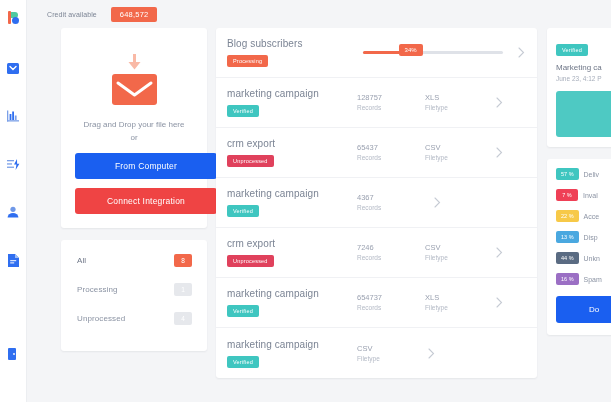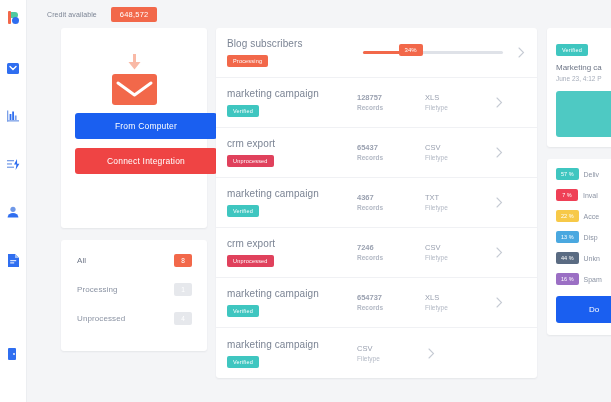--- a/index.html
+++ b/index.html
@@ -89,21 +89,21 @@
   .lr-name { width: 130px; flex: 0 0 130px; }
   .lr-title { font-size: 10px; color: #7b8494; letter-spacing: .1px; }
   .badge {
     display: inline-block; margin-top: 5px;
     font-size: 5.5px; color: #fff; padding: 3px 6px;
     border-radius: 2px; letter-spacing: .2px;
   }
   .badge-processing { background: #f2684a; }
   .badge-verified { background: #3fc6c0; }
   .badge-unprocessed { background: #e0415c; }
-  .lr-records { width: 68px; flex: 0 0 68px; font-weight: bold; }
+  .lr-records { width: 68px; flex: 0 0 68px; }
   .lr-ftype { width: 62px; flex: 0 0 62px; }
   .cellbig { font-size: 7.5px; color: #9aa1b0; line-height: 11px; }
   .cellsub { font-size: 6.5px; color: #b3b9c5; line-height: 10px; }
   .lr-prog { flex: 1 1 auto; display: flex; align-items: center; padding: 0 6px; }
   .prog-track {
     position: relative; width: 100%; height: 3px;
     background: #dfe2e8; border-radius: 2px;
   }
   .prog-fill { position: absolute; left: 0; top: 0; height: 3px; background: #f2684a; border-radius: 2px; }
   .prog-bubble {
@@ -220,20 +220,24 @@
             <svg class="dz-arrow" width="13" height="16" viewBox="0 0 13 16">
               <rect x="5" y="0" width="3" height="9" fill="#f9b9a6"></rect>
               <path d="M0.5 8 L6.5 15.5 L12.5 8 z" fill="#f9b9a6"></path>
             </svg>
             <svg class="envelope" width="45" height="31" viewBox="0 0 45 31">
               <rect x="0" y="0" width="45" height="31" rx="3" fill="#f2684a"></rect>
               <path d="M6 9 L22.5 21 L39 9" stroke="#ffffff" stroke-width="3" fill="none" stroke-linecap="round" stroke-linejoin="round"></path>
             </svg>
           </div>
 
+          <div class="dz-text">
+            <div>Drag and Drop your file here</div>
+            <div>or</div>
+          </div>
 
           <button class="btn btn-blue">From Computer</button>
           <button class="btn btn-orange">Connect Integration</button>
         </div>
 
         <div class="card filter-card">
           <div class="filter-row">
             <span class="filter-label active">All</span>
             <span class="count on">8</span>
           </div>
@@ -310,24 +314,20 @@
           </div>
 
           <div class="list-row">
             <div class="lr-name">
               <div class="lr-title">marketing campaign</div>
               <span class="badge badge-verified">Verified</span>
             </div>
             <div class="lr-records">
               <div class="cellbig">4367</div>
               <div class="cellsub">Records</div>
-            </div>
-            <div class="lr-ftype">
-              <div class="cellbig">TXT</div>
-              <div class="cellsub">Filetype</div>
             </div>
             <div class="chev">
               <svg width="7" height="11" viewBox="0 0 7 11">
                   <path d="M1 1 L5.5 5.5 L1 10" stroke="#c6cbd4" stroke-width="1.1" fill="none" stroke-linecap="round"></path>
                 </svg>
             </div>
           </div>
 
           <div class="list-row">
             <div class="lr-name">

